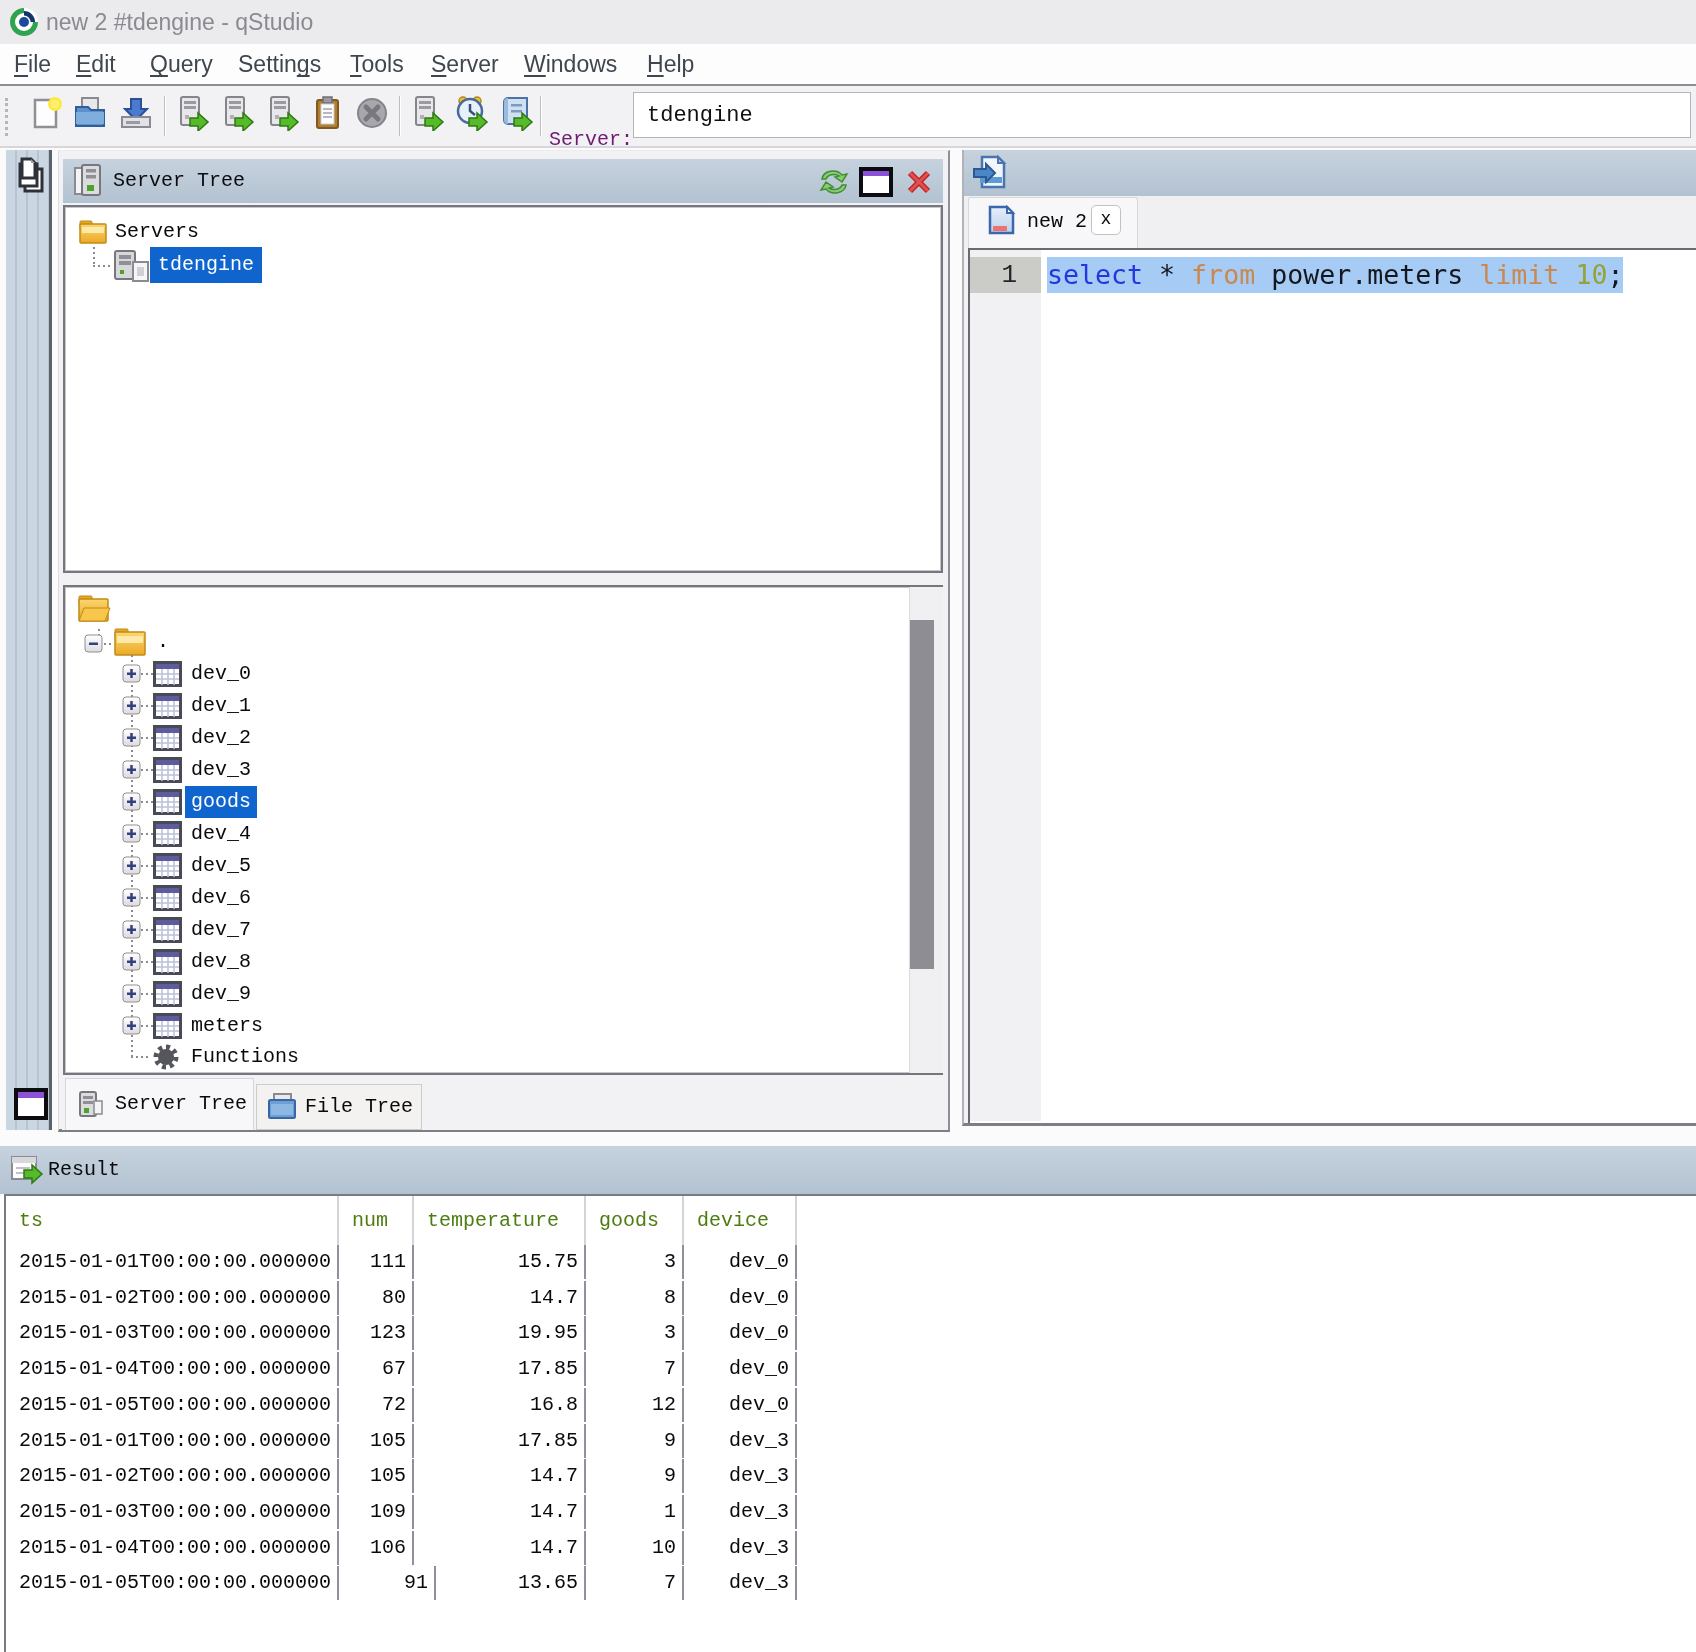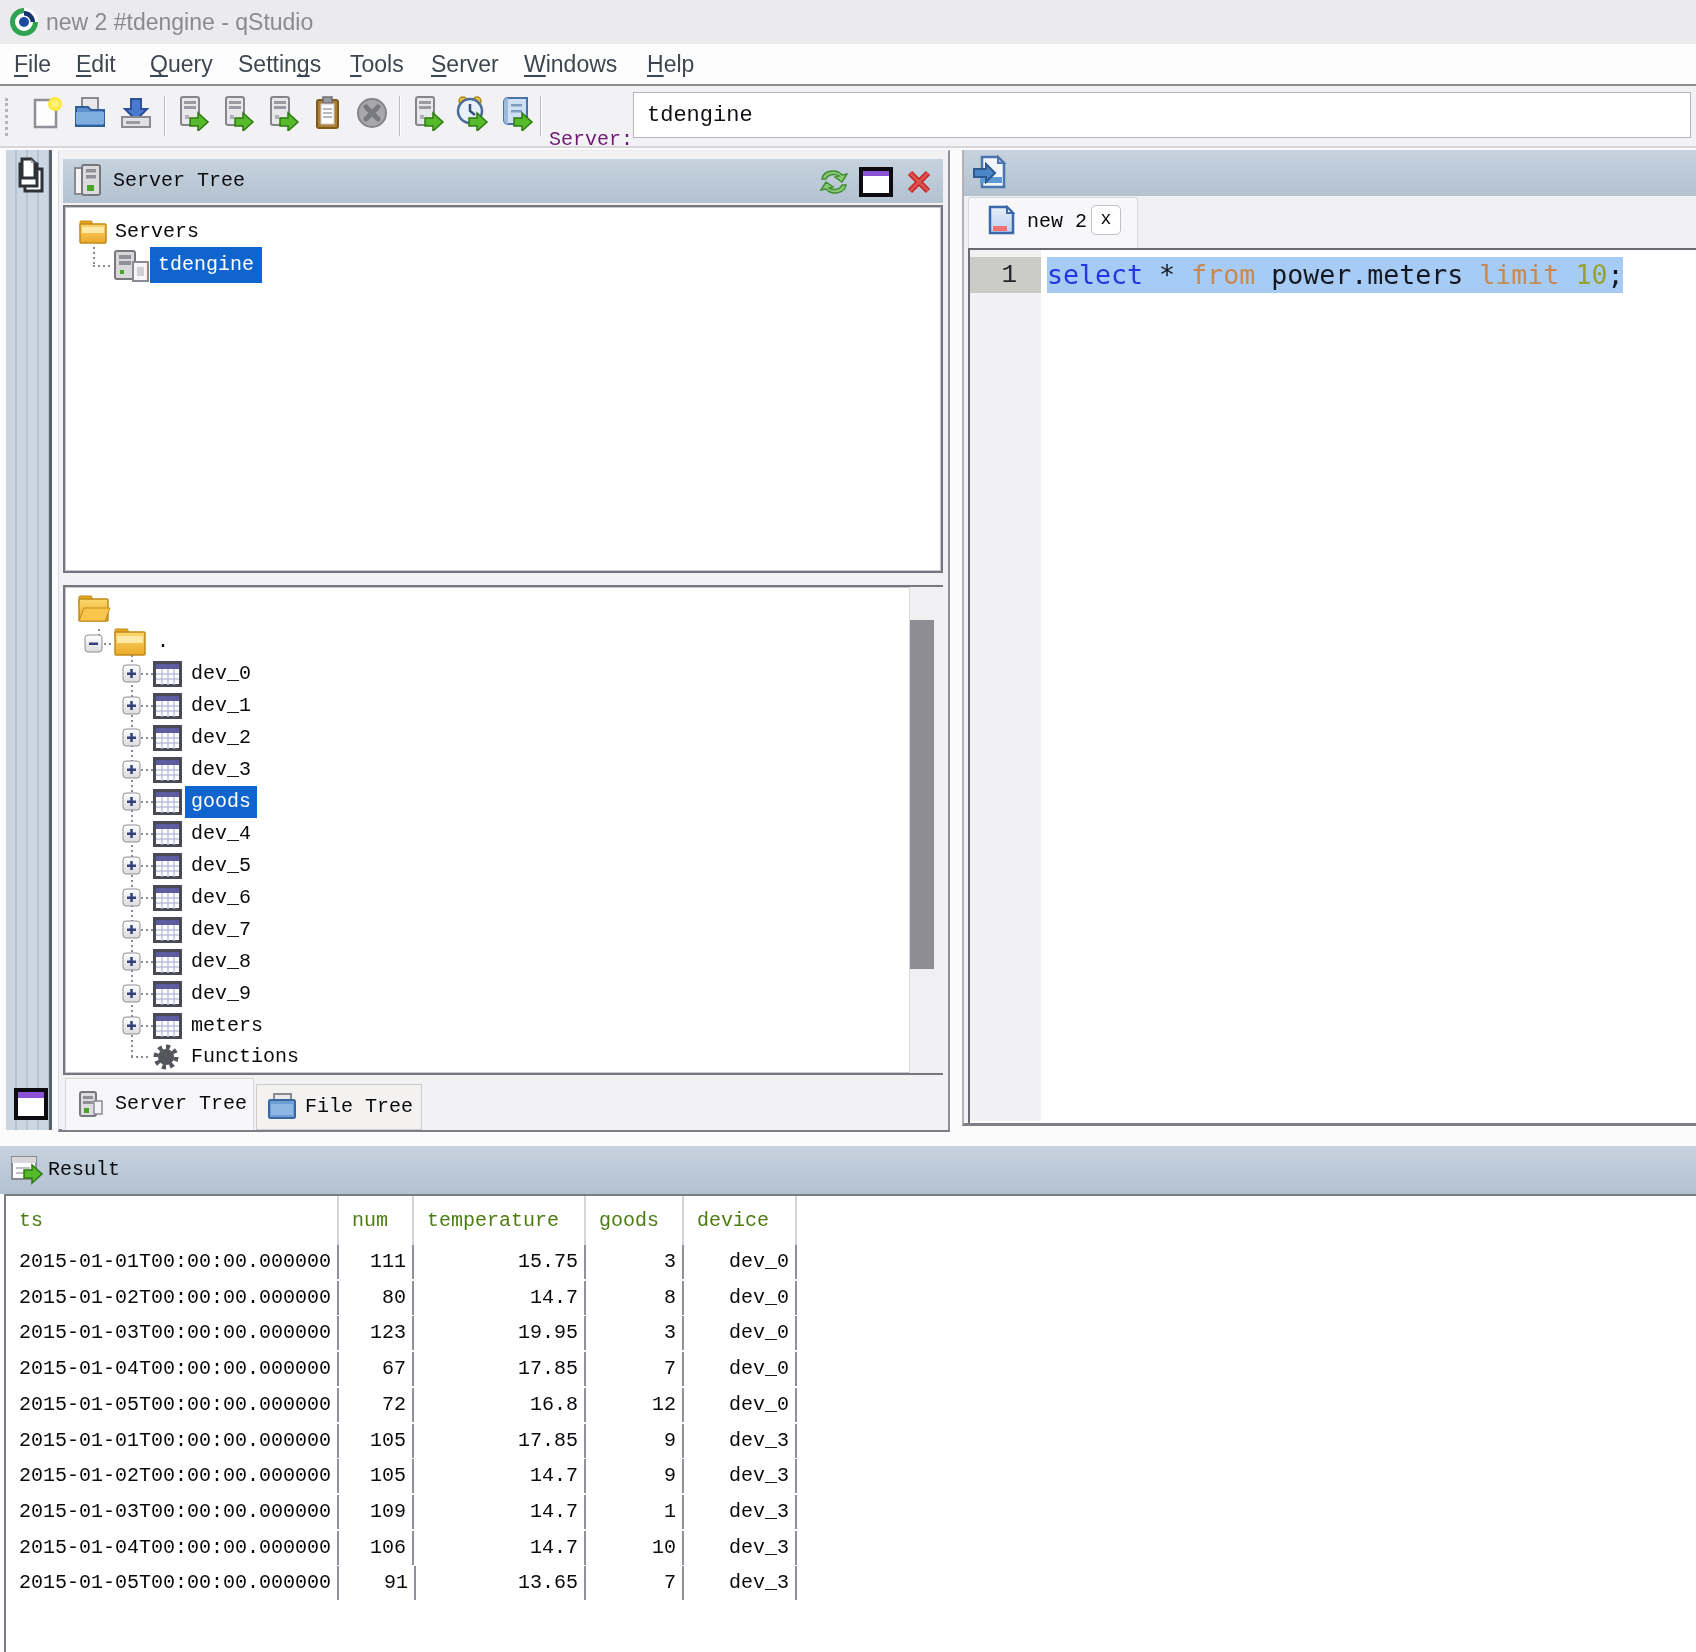--- a/index.html
+++ b/index.html
@@ -622,20 +622,20 @@
     </div>
     <div class="abs rt-row" style="top:334.6px">
       <span class="abs rt-cell" style="left:0;width:333px">2015-01-04T00:00:00.000000</span>
       <span class="abs rt-cell" style="left:333px;width:75px">106</span>
       <span class="abs rt-cell" style="left:408px;width:172px">14.7</span>
       <span class="abs rt-cell" style="left:580px;width:98px">10</span>
       <span class="abs rt-cell" style="left:678px;width:113px">dev_3</span>
     </div>
     <div class="abs rt-row alt" style="top:370.3px">
       <span class="abs rt-cell" style="left:0;width:333px">2015-01-05T00:00:00.000000</span>
-      <span class="abs rt-cell" style="left:319px;width:91px">91</span>
+      <span class="abs rt-cell" style="left:339px;width:91px">91</span>
       <span class="abs rt-cell" style="left:408px;width:172px">13.65</span>
       <span class="abs rt-cell" style="left:580px;width:98px">7</span>
       <span class="abs rt-cell" style="left:678px;width:113px">dev_3</span>
     </div>
   </div>
 
 </div>
 
 </body></html>

